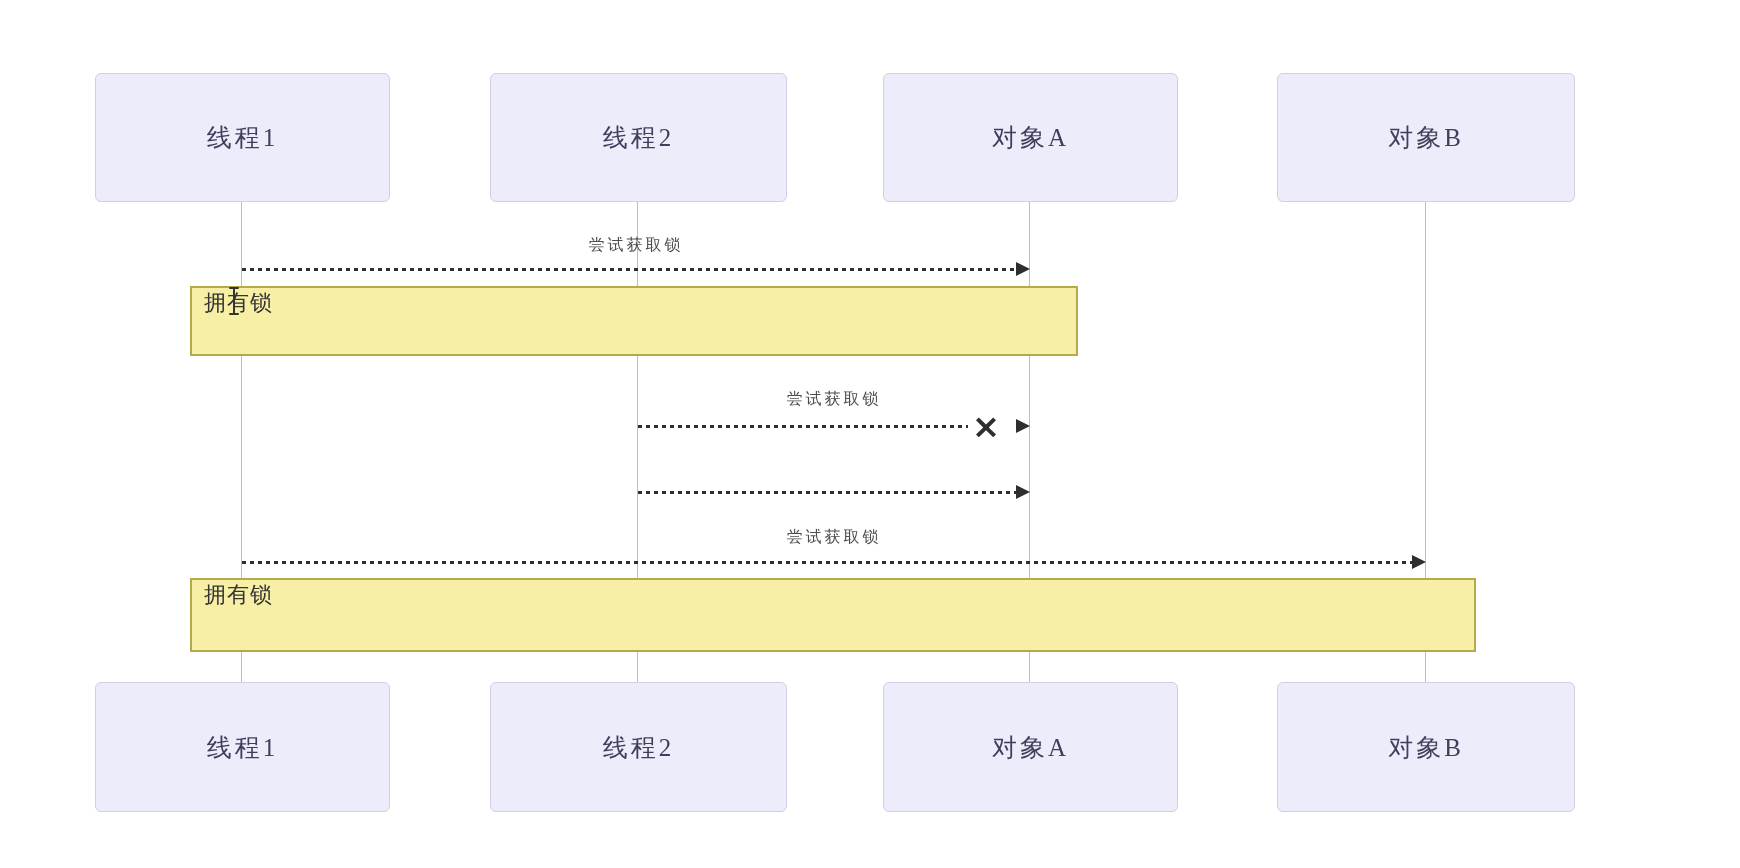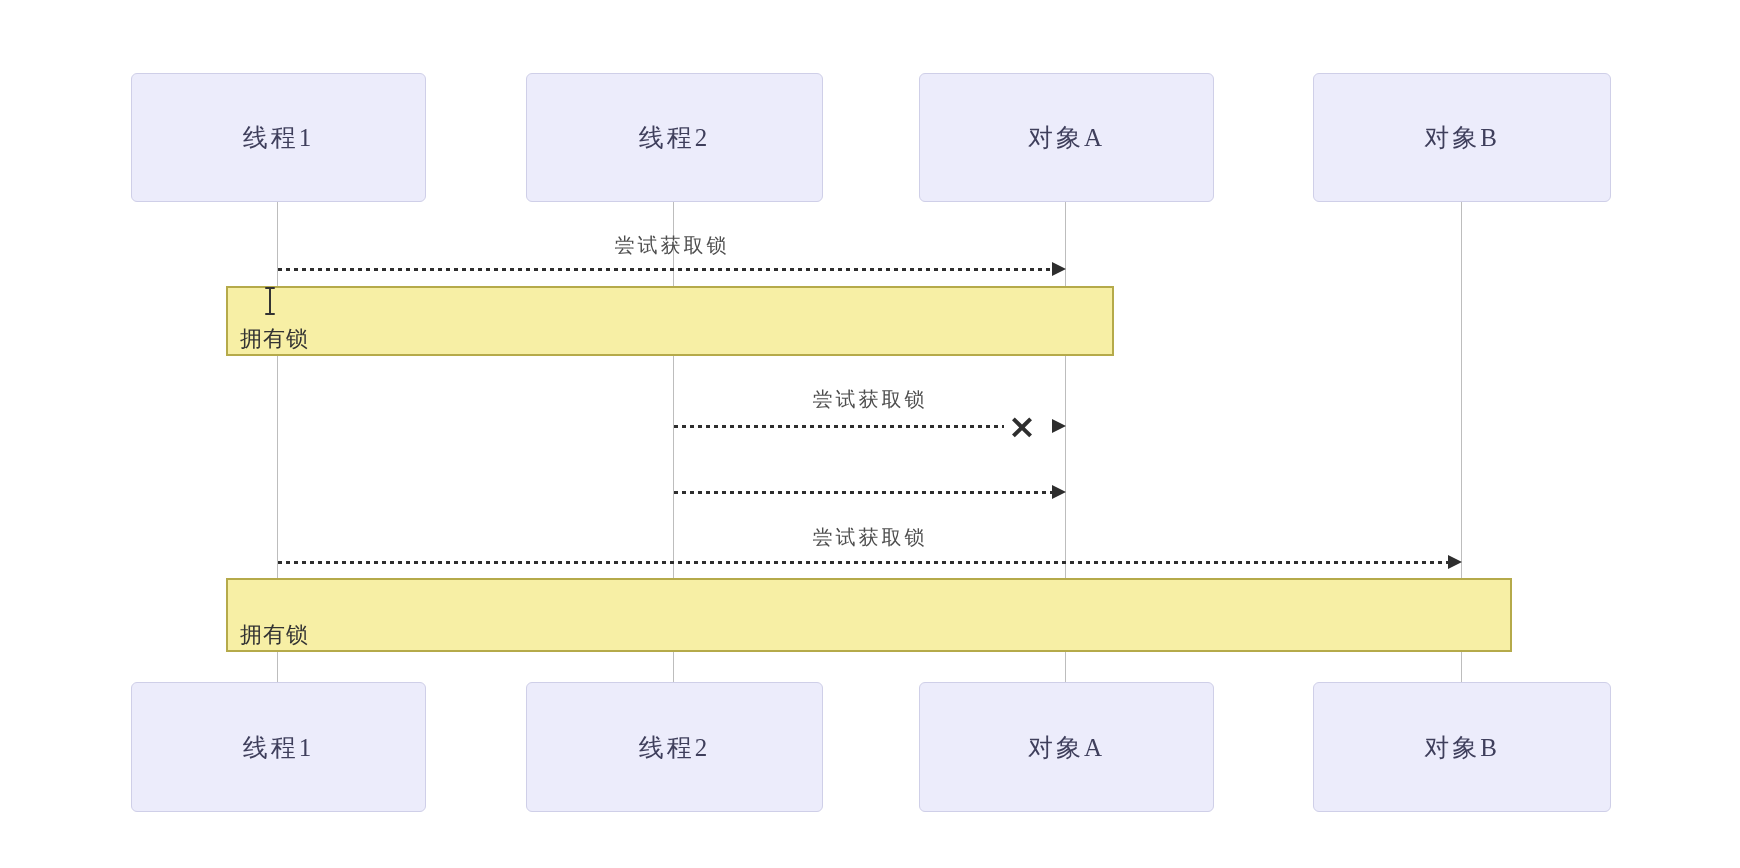--- a/index.html
+++ b/index.html
@@ -2,21 +2,20 @@
 <html style="--page-bg: #FFFFFF; --actor-fill: #ECECFB; --actor-border: #CFCFE8; --actor-text: #3F3F5C; --note-fill: #F7EFA5; --note-border: #B5AA4A; --line: #2E2E2E; --msg-text: #4D4D4D; --lifeline: #BDBDBD;"><head>
 <meta charset="utf-8">
 <style>
   html,body{margin:0;padding:0;background:#fff;}
   #canvas{
     position:relative;
     width:1672px;height:868px;
     background:var(--page-bg,#ffffff);
     overflow:hidden;
     font-family:"Liberation Serif","DejaVu Serif",serif;
-    margin-left:36px;
   }
   
   .actor{
     position:absolute;
     box-sizing:border-box;
     background:var(--actor-fill,#ECECFB);
     border:1px solid var(--actor-border,#CFCFE8);
     border-radius:6px;
     display:flex;align-items:center;justify-content:center;
     color:var(--actor-text,#3F3F5C);
@@ -35,21 +34,21 @@
   .msg-line{
     position:absolute;
     height:3px;
     background:repeating-linear-gradient(to right,var(--line,#2E2E2E) 0 4px,transparent 4px 8px);
     z-index:2;
   }
   .msg-label{
     position:absolute;
     width:400px;
     text-align:center;
-    font-size:20px;
+    font-size:16px;
     letter-spacing:3px;
     color:var(--msg-text,#4D4D4D);
     z-index:2;
     line-height:34px;
     height:34px;
   }
   .arrowhead{
     position:absolute;
     width:0;height:0;
     border-top:7px solid transparent;
@@ -67,21 +66,21 @@
     color:var(--line,#2E2E2E);
     font-family:"DejaVu Sans",sans-serif;
     z-index:2;
   }
   
   .note{
     position:absolute;
     box-sizing:border-box;
     background:var(--note-fill,#F7EFA5);
     border:2px solid var(--note-border,#B5AA4A);
-    display:flex;align-items:flex-end;
+    display:flex;align-items:flex-start;
     padding-left:12px;
     font-size:22px;
     letter-spacing:1px;
     color:#333333;
     z-index:3;
   }
   .cursor{position:absolute;z-index:5;}
 </style>
 </head>
 <body>

